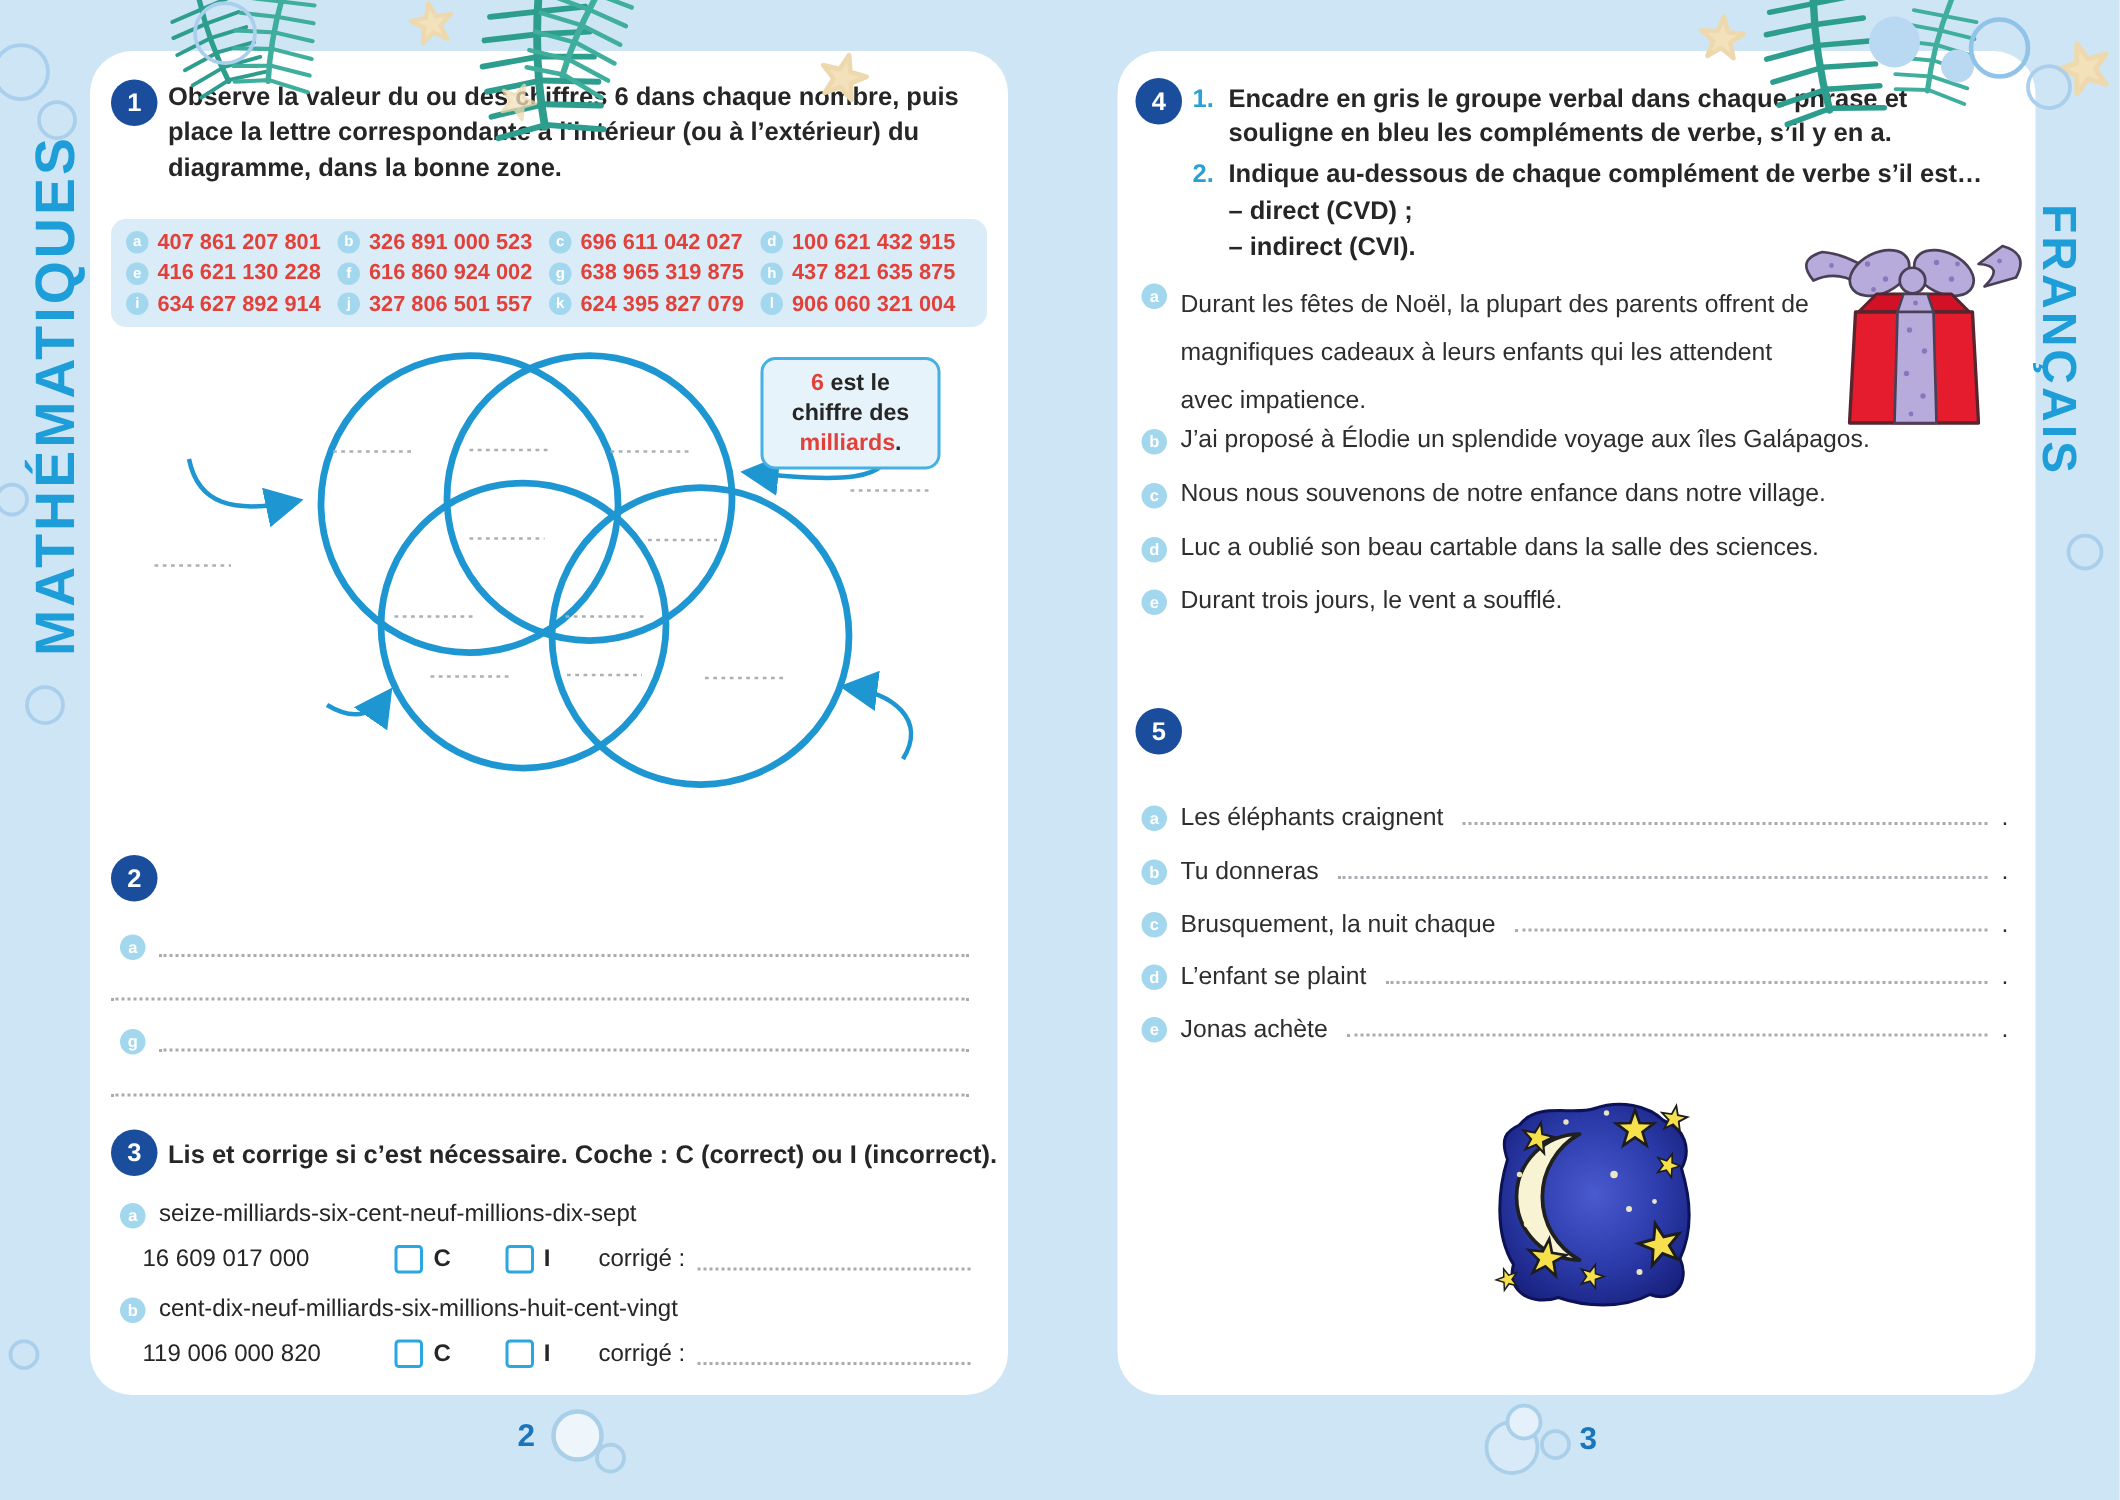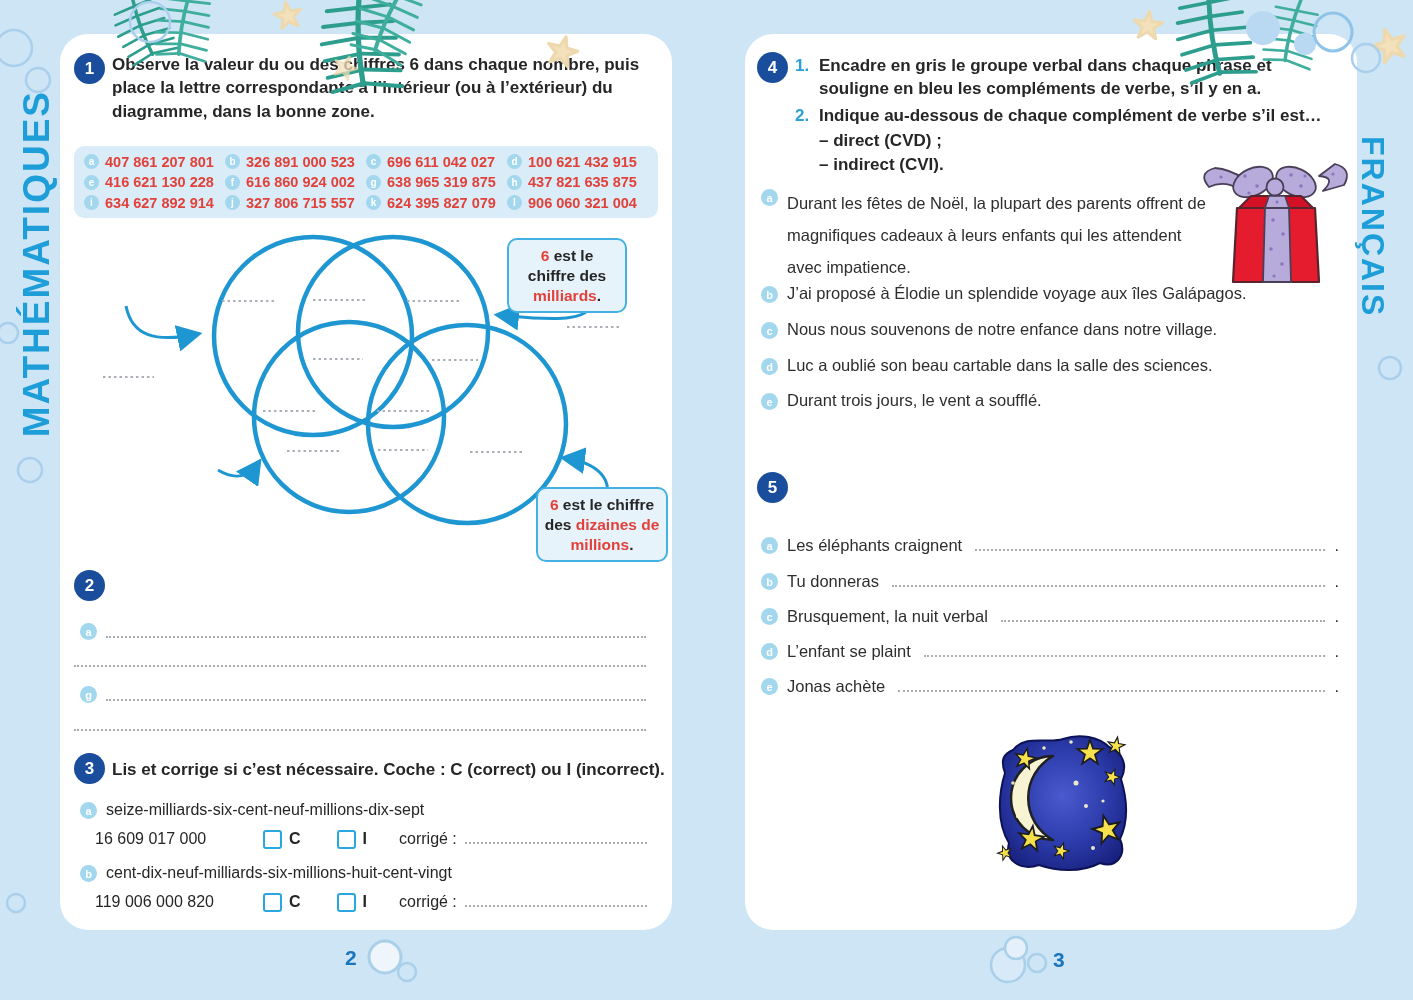--- a/index.html
+++ b/index.html
@@ -23,21 +23,21 @@
   .numcell{display:flex;align-items:center;gap:6px;font-weight:bold;font-size:14.5px;color:#e2413a;white-space:nowrap;}
   .numcell .letter-badge{width:15px;height:15px;font-size:10px;}
 
   .venn{position:absolute;left:0;top:0;width:612px;height:896px;z-index:2;pointer-events:none;}
   .callout{position:absolute;background:#e7f3fa;border:2.5px solid #45b1e3;border-radius:10px;font-weight:bold;
            font-size:15.5px;text-align:center;line-height:1.28;padding:6px 6px;color:#262626;box-sizing:border-box;z-index:3;}
 
   .dotline{position:absolute;border-bottom:2px dotted #a8acb0;height:14px;z-index:2;}
 
   .plain{position:absolute;font-size:16px;color:#262626;z-index:2;}
-  .ex3row{position:absolute;display:flex;align-items:flex-start;font-size:16px;color:#262626;z-index:2;}
+  .ex3row{position:absolute;display:flex;align-items:center;font-size:16px;color:#262626;z-index:2;}
   .cb{width:15px;height:15px;border:2.5px solid #2aa7e0;border-radius:3px;background:#fff;flex:none;}
   .dots-flex{flex:1;border-bottom:2px dotted #a8acb0;height:12px;margin-left:8px;}
 
   .sent{position:absolute;display:flex;gap:9px;font-size:16.5px;color:#2e2e2e;z-index:2;}
   .sent .letter-badge{margin-top:2px;}
   .ex5row{position:absolute;display:flex;align-items:baseline;gap:9px;font-size:16.5px;color:#2e2e2e;z-index:2;width:578px;}
   .ex5row .dots-flex{margin-left:4px;}
   .ex5row .letter-badge{align-self:center;}
 
   .side-label{position:absolute;font-weight:bold;color:#1e9ed9;letter-spacing:2px;z-index:2;}
@@ -91,21 +91,21 @@
       <div class="numcell">
           <span class="letter-badge">h</span>
           <span>437 821 635 875</span>
         </div>
       <div class="numcell">
           <span class="letter-badge">i</span>
           <span>634 627 892 914</span>
         </div>
       <div class="numcell">
           <span class="letter-badge">j</span>
-          <span>327 806 715 557</span>
+          <span>327 806 501 557</span>
         </div>
       <div class="numcell">
           <span class="letter-badge">k</span>
           <span>624 395 827 079</span>
         </div>
       <div class="numcell">
           <span class="letter-badge">l</span>
           <span>906 060 321 004</span>
         </div>
     </div>
@@ -138,21 +138,20 @@
       </g>
       <g stroke="#1e96d2" stroke-width="3" fill="none">
         <path d="M 66 272 C 72 302, 95 309, 138 300" marker-end="url(#arr)"></path>
         <path d="M 532 259 C 538 289, 498 287, 438 281" marker-end="url(#arr)"></path>
         <path d="M 158 436 C 178 448, 190 441, 199 428" marker-end="url(#arr)"></path>
         <path d="M 542 472 C 558 446, 536 428, 504 424" marker-end="url(#arr)"></path>
       </g>
     </svg>
 
     <div class="callout" style="left:447px;top:204px;width:120px"><span class="red">6</span><span> est le chiffre des </span><span class="red">milliards</span><span>.</span></div>
-    <div class="callout" style="left:476px;top:453px;width:132px"><span class="red">6</span><span> est le chiffre des </span><span class="red">dizaines de millions</span><span>.</span></div>
 
     <div class="num-badge" style="left:14px;top:536px">2</div>
     <span class="letter-badge" style="position:absolute;left:20px;top:589px">a</span>
     <div class="dotline" style="left:46px;top:588px;width:540px"></div>
     <div class="dotline" style="left:14px;top:617px;width:572px"></div>
     <span class="letter-badge" style="position:absolute;left:20px;top:652px">g</span>
     <div class="dotline" style="left:46px;top:651px;width:540px"></div>
     <div class="dotline" style="left:14px;top:681px;width:572px"></div>
 
     <div class="num-badge" style="left:14px;top:719px">3</div>
@@ -259,21 +258,21 @@
       <span>.</span>
     </div>
     <div class="ex5row" style="left:16px;top:538px">
       <span class="letter-badge">b</span>
       <span>Tu donneras</span>
       <span class="dots-flex"></span>
       <span>.</span>
     </div>
     <div class="ex5row" style="left:16px;top:573px">
       <span class="letter-badge">c</span>
-      <span>Brusquement, la nuit verbal</span>
+      <span>Brusquement, la nuit chaque</span>
       <span class="dots-flex"></span>
       <span>.</span>
     </div>
     <div class="ex5row" style="left:16px;top:608px">
       <span class="letter-badge">d</span>
       <span>L’enfant se plaint</span>
       <span class="dots-flex"></span>
       <span>.</span>
     </div>
     <div class="ex5row" style="left:16px;top:643px">

